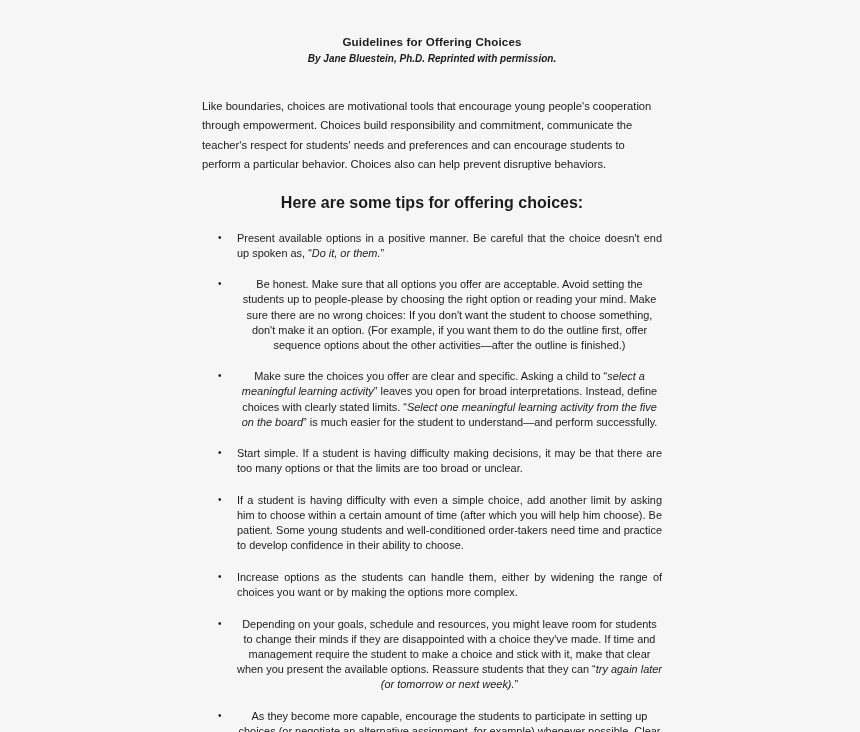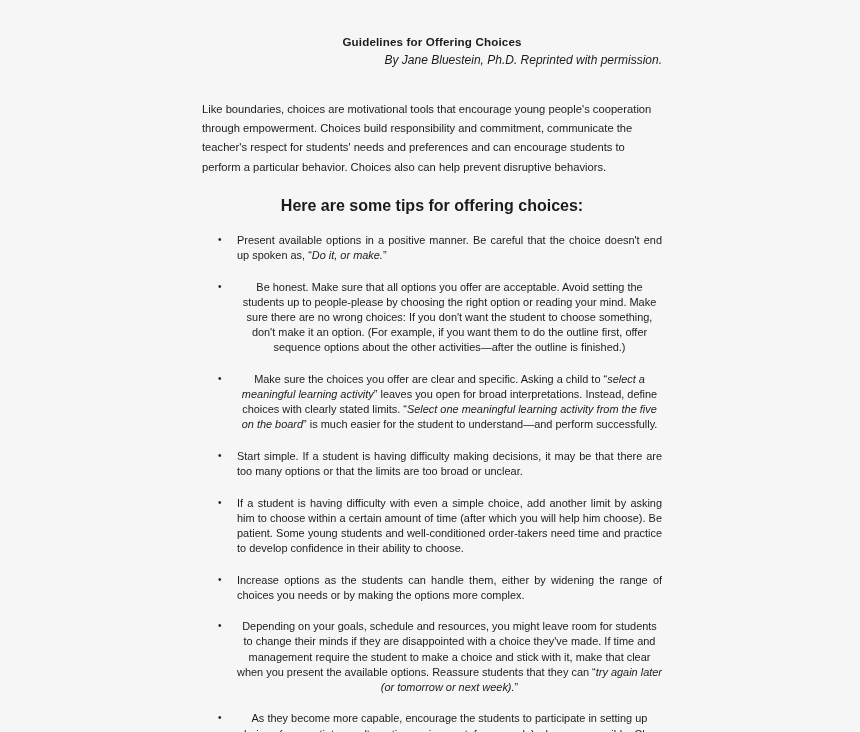--- a/index.html
+++ b/index.html
@@ -28,24 +28,24 @@
   }
   .title {
     text-align: center;
     font-weight: bold;
     font-size: 11.6px;
     letter-spacing: 0.15px;
     line-height: 1.35;
     margin: 0 0 2px 0;
   }
   .byline {
-    text-align: right;
-    font-weight: normal;
+    text-align: center;
+    font-weight: bold;
     font-style: italic;
-    font-size: 12px;
+    font-size: 10px;
     line-height: 1.35;
     margin: 0;
   }
   .intro {
     margin: 32px 0 4px 0;
     font-size: 11.2px;
     line-height: 1.72;
     text-align: left;
     width: 458px;
   }
@@ -98,41 +98,41 @@
     <h1 class="title">Guidelines for Offering Choices</h1>
     <p class="byline">By Jane Bluestein, Ph.D. Reprinted with permission.</p>
 
     <p class="intro">Like boundaries, choices are motivational tools that encourage young people's cooperation through empowerment. Choices build responsibility and commitment, communicate the teacher's respect for students' needs and preferences and can encourage students to perform a particular behavior. Choices also can help prevent disruptive behaviors.</p>
 
     <h2 class="subhead">Here are some tips for offering choices:</h2>
 
     <ul class="tips" id="tips-list">
         <li class="tip justify">
           <span class="marker">•</span>
-          <span class="body"><span>Present available options in a positive manner. Be careful that the choice doesn't end up spoken as, “</span><i>Do it, or make.</i><span>”</span></span>
+          <span class="body"><span>Present available options in a positive manner. Be careful that the choice doesn't end up spoken as, “</span><i>Do it, or them.</i><span>”</span></span>
         </li>
         <li class="tip left">
           <span class="marker">•</span>
           <span class="body"><span>Be honest. Make sure that all options you offer are acceptable. Avoid setting the students up to people-please by choosing the right option or reading your mind. Make sure there are no wrong choices: If you don't want the student to choose something, don't make it an option. (For example, if you want them to do the outline first, offer sequence options about the other activities—after the outline is finished.)</span></span>
         </li>
         <li class="tip left">
           <span class="marker">•</span>
           <span class="body"><span>Make sure the choices you offer are clear and specific. Asking a child to “</span><i>select a meaningful learning activity</i><span>” leaves you open for broad interpretations. Instead, define choices with clearly stated limits. “</span><i>Select one meaningful learning activity from the five on the board</i><span>” is much easier for the student to understand—and perform successfully.</span></span>
         </li>
         <li class="tip justify">
           <span class="marker">•</span>
           <span class="body"><span>Start simple. If a student is having difficulty making decisions, it may be that there are too many options or that the limits are too broad or unclear.</span></span>
         </li>
         <li class="tip justify">
           <span class="marker">•</span>
           <span class="body"><span>If a student is having difficulty with even a simple choice, add another limit by asking him to choose within a certain amount of time (after which you will help him choose). Be patient. Some young students and well-conditioned order-takers need time and practice to develop confidence in their ability to choose.</span></span>
         </li>
         <li class="tip justify">
           <span class="marker">•</span>
-          <span class="body"><span>Increase options as the students can handle them, either by widening the range of choices you needs or by making the options more complex.</span></span>
+          <span class="body"><span>Increase options as the students can handle them, either by widening the range of choices you want or by making the options more complex.</span></span>
         </li>
         <li class="tip left">
           <span class="marker">•</span>
           <span class="body"><span>Depending on your goals, schedule and resources, you might leave room for students to change their minds if they are disappointed with a choice they've made. If time and management require the student to make a choice and stick with it, make that clear when you present the available options. Reassure students that they can “</span><i>try again later (or tomorrow or next week).</i><span>”</span></span>
         </li>
         <li class="tip left">
           <span class="marker">•</span>
           <span class="body"><span>As they become more capable, encourage the students to participate in setting up choices (or negotiate an alternative assignment, for example) whenever possible. Clear limits are especially important in such cases; you might also want to suggest that they present their ideas to you for a final OK before they act.</span></span>
         </li>
       </ul>

